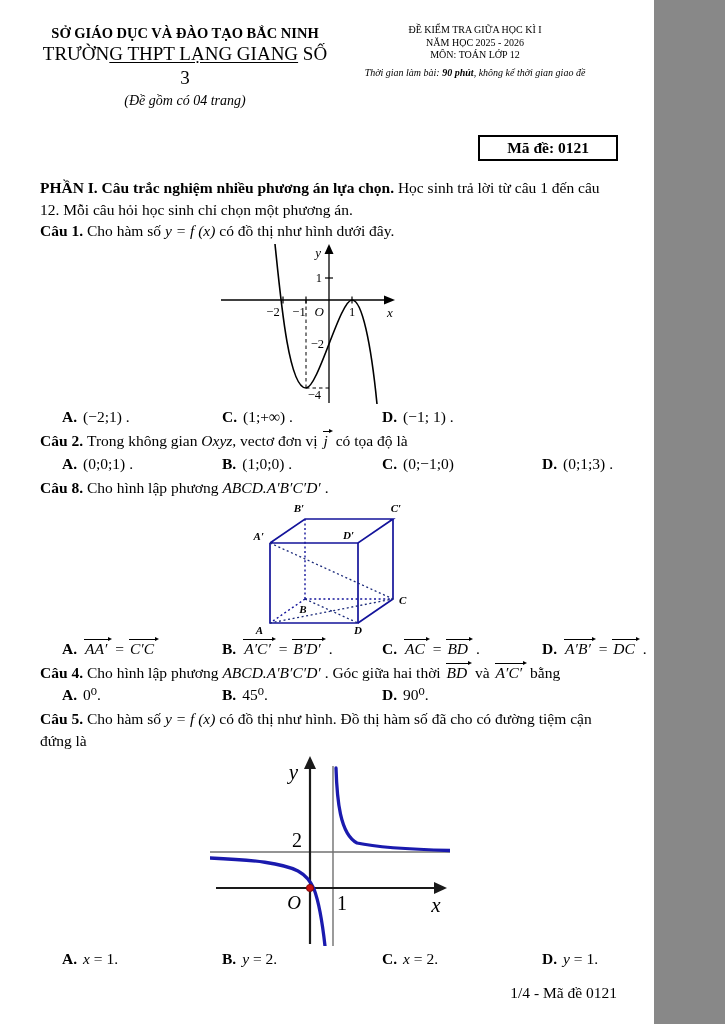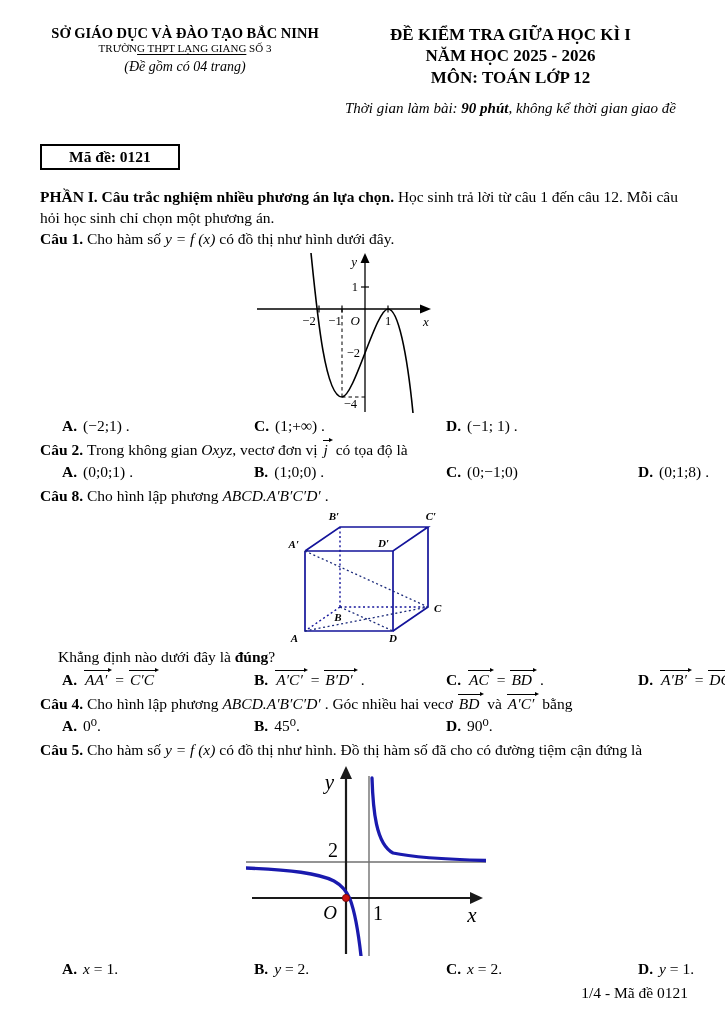--- a/index.html
+++ b/index.html
@@ -1,41 +1,41 @@
 <!DOCTYPE html>
 <html><head>
 <meta charset="utf-8">
 <style>
   html,body{margin:0;padding:0;background:#888;}
   .page{
     position:relative;
-    width:725px;height:1024px;
+    width:654px;height:1024px;
     background:#fff;
     color:#000;
     font-family:"Liberation Serif","DejaVu Serif",serif;
     font-size:15.5px;
     box-sizing:border-box;
     padding:24px 34px 0 40px;
     overflow:hidden;
   }
   
   .hdr{display:flex;}
   .hdr-left{width:290px;text-align:center;line-height:1.25;}
   .hdr-right{flex:1;text-align:center;line-height:1.25;}
   .hdr-left .l1{font-weight:bold;font-size:14.5px;}
-  .hdr-left .l2{font-size:11px;}
+  .hdr-left .l2{font-size:19px;}
   .hdr-left .note{font-style:italic;font-size:14px;margin-top:2px;}
-  .hdr-right .r{font-weight:bold;font-size:17px;}
-  .hdr-right .time{font-size:15px;margin-top:11px;}
-  .code-row{display:flex;margin:26px 2px 16px 0;}
+  .hdr-right .r{font-weight:normal;font-size:10px;}
+  .hdr-right .time{font-size:10px;margin-top:5px;}
+  .code-row{display:flex;justify-content:flex-end;margin:26px 2px 16px 0;}
   .code-box{border:2px solid #000;padding:2px 27px;font-weight:bold;font-size:15.5px;}
   
   .para,.qtitle,.subq{line-height:1.38;}
   .subq-indent{padding-left:18px;}
-  .opts{display:grid;grid-template-columns:160px 160px 160px auto;padding-left:22px;margin:1px 0 2px 0;line-height:1.42;gap:32px;}
+  .opts{display:grid;grid-template-columns:160px 160px 160px auto;padding-left:22px;margin:1px 0 2px 0;line-height:1.42;}
   .opt{white-space:nowrap;}
   .letter{font-weight:bold;margin-right:6px;}
   
   .seg-rm{}
   .seg-b{font-weight:bold;margin-top:39px;}
   .seg-i{font-style:italic;}
   .seg-bi{font-weight:bold;font-style:italic;}
   .seg-u{text-decoration:underline;text-underline-offset:2px;}
   .seg-vec{font-style:italic;position:relative;display:inline-block;padding:3px 4px 0 2px;line-height:1.05;}
   .seg-vec::before{content:"";position:absolute;left:1px;right:3px;top:1px;border-top:1px solid #000;}
@@ -112,21 +112,21 @@
     <div class="opt"><span class="letter">A.</span><span><span class="seg-rm">(−2;1) .</span></span></div>
     <div class="opt"><span class="letter">C.</span><span><span class="seg-rm">(1;+∞) .</span></span></div>
     <div class="opt"><span class="letter">D.</span><span><span class="seg-rm">(−1; 1) .</span></span></div>
   </div>
 
   <div class="qtitle"><span class="seg-b">Câu 2. </span><span class="seg-rm">Trong không gian </span><span class="seg-i">Oxyz</span><span class="seg-rm">,  vectơ đơn vị </span><span class="seg-vec">j</span><span class="seg-rm"> có tọa độ là</span></div>
   <div class="opts">
     <div class="opt"><span class="letter">A.</span><span><span class="seg-rm">(0;0;1) .</span></span></div>
     <div class="opt"><span class="letter">B.</span><span><span class="seg-rm">(1;0;0) .</span></span></div>
     <div class="opt"><span class="letter">C.</span><span><span class="seg-rm">(0;−1;0)</span></span></div>
-    <div class="opt"><span class="letter">D.</span><span><span class="seg-rm">(0;1;8) .</span></span></div>
+    <div class="opt"><span class="letter">D.</span><span><span class="seg-rm">(0;1;3) .</span></span></div>
   </div>
 
   <div class="qtitle"><span class="seg-b">Câu 8. </span><span class="seg-rm">Cho hình lập phương </span><span class="seg-i">ABCD.A′B′C′D′</span><span class="seg-rm"> .</span></div>
 
   <div class="fig" style="margin:2px 0 2px 0;">
     <svg width="175" height="136" viewBox="0 0 175 136">
 
       <g stroke="#14149b" stroke-width="1.7" fill="none">
         <path d="M 27,43 L 62,19 L 150,19 L 115,43 L 27,43"></path>
         <path d="M 27,43 L 27,123 L 115,123 L 115,43"></path>
@@ -149,29 +149,28 @@
       <text x="153" y="12" text-anchor="middle" class="cube-label">C′</text>
       <text x="21" y="40" text-anchor="end" class="cube-label">A′</text>
       <text x="111" y="39" text-anchor="end" class="cube-label">D′</text>
       <text x="20" y="134" text-anchor="end" class="cube-label">A</text>
       <text x="60" y="113" text-anchor="middle" class="cube-label">B</text>
       <text x="156" y="104" text-anchor="start" class="cube-label">C</text>
       <text x="115" y="134" text-anchor="middle" class="cube-label">D</text>
     </svg>
   </div>
 
-  <div class="subq subq-indent"><span class="seg-rm">Khẳng định nào dưới đây là </span><span class="seg-b">đúng</span><span class="seg-rm">?</span></div>
   <div class="opts">
     <div class="opt"><span class="letter">A.</span><span><span class="seg-vec">AA′</span><span class="seg-rm"> = </span><span class="seg-vec">C′C</span></span></div>
     <div class="opt"><span class="letter">B.</span><span><span class="seg-vec">A′C′</span><span class="seg-rm"> = </span><span class="seg-vec">B′D′</span><span class="seg-rm"> .</span></span></div>
     <div class="opt"><span class="letter">C.</span><span><span class="seg-vec">AC</span><span class="seg-rm"> = </span><span class="seg-vec">BD</span><span class="seg-rm"> .</span></span></div>
     <div class="opt"><span class="letter">D.</span><span><span class="seg-vec">A′B′</span><span class="seg-rm"> = </span><span class="seg-vec">DC</span><span class="seg-rm"> .</span></span></div>
   </div>
 
-  <div class="qtitle"><span class="seg-b">Câu 4. </span><span class="seg-rm">Cho hình lập phương </span><span class="seg-i">ABCD.A′B′C′D′</span><span class="seg-rm"> . Góc nhiều hai vecơ </span><span class="seg-vec">BD</span><span class="seg-rm"> và </span><span class="seg-vec">A′C′</span><span class="seg-rm"> bằng</span></div>
+  <div class="qtitle"><span class="seg-b">Câu 4. </span><span class="seg-rm">Cho hình lập phương </span><span class="seg-i">ABCD.A′B′C′D′</span><span class="seg-rm"> . Góc giữa hai thời </span><span class="seg-vec">BD</span><span class="seg-rm"> và </span><span class="seg-vec">A′C′</span><span class="seg-rm"> bằng</span></div>
   <div class="opts">
     <div class="opt"><span class="letter">A.</span><span><span class="seg-rm">0⁰.</span></span></div>
     <div class="opt"><span class="letter">B.</span><span><span class="seg-rm">45⁰.</span></span></div>
     <div class="opt"><span class="letter">D.</span><span><span class="seg-rm">90⁰.</span></span></div>
   </div>
 
   <div class="qtitle"><span class="seg-b">Câu 5. </span><span class="seg-rm">Cho hàm số </span><span class="seg-i">y = f (x)</span><span class="seg-rm"> có đồ thị như hình. Đồ thị hàm số đã cho có đường tiệm cận đứng là</span></div>
 
   <div class="fig" style="margin:3px 0 2px 0;">
     <svg width="240" height="192" viewBox="0 0 240 192">

